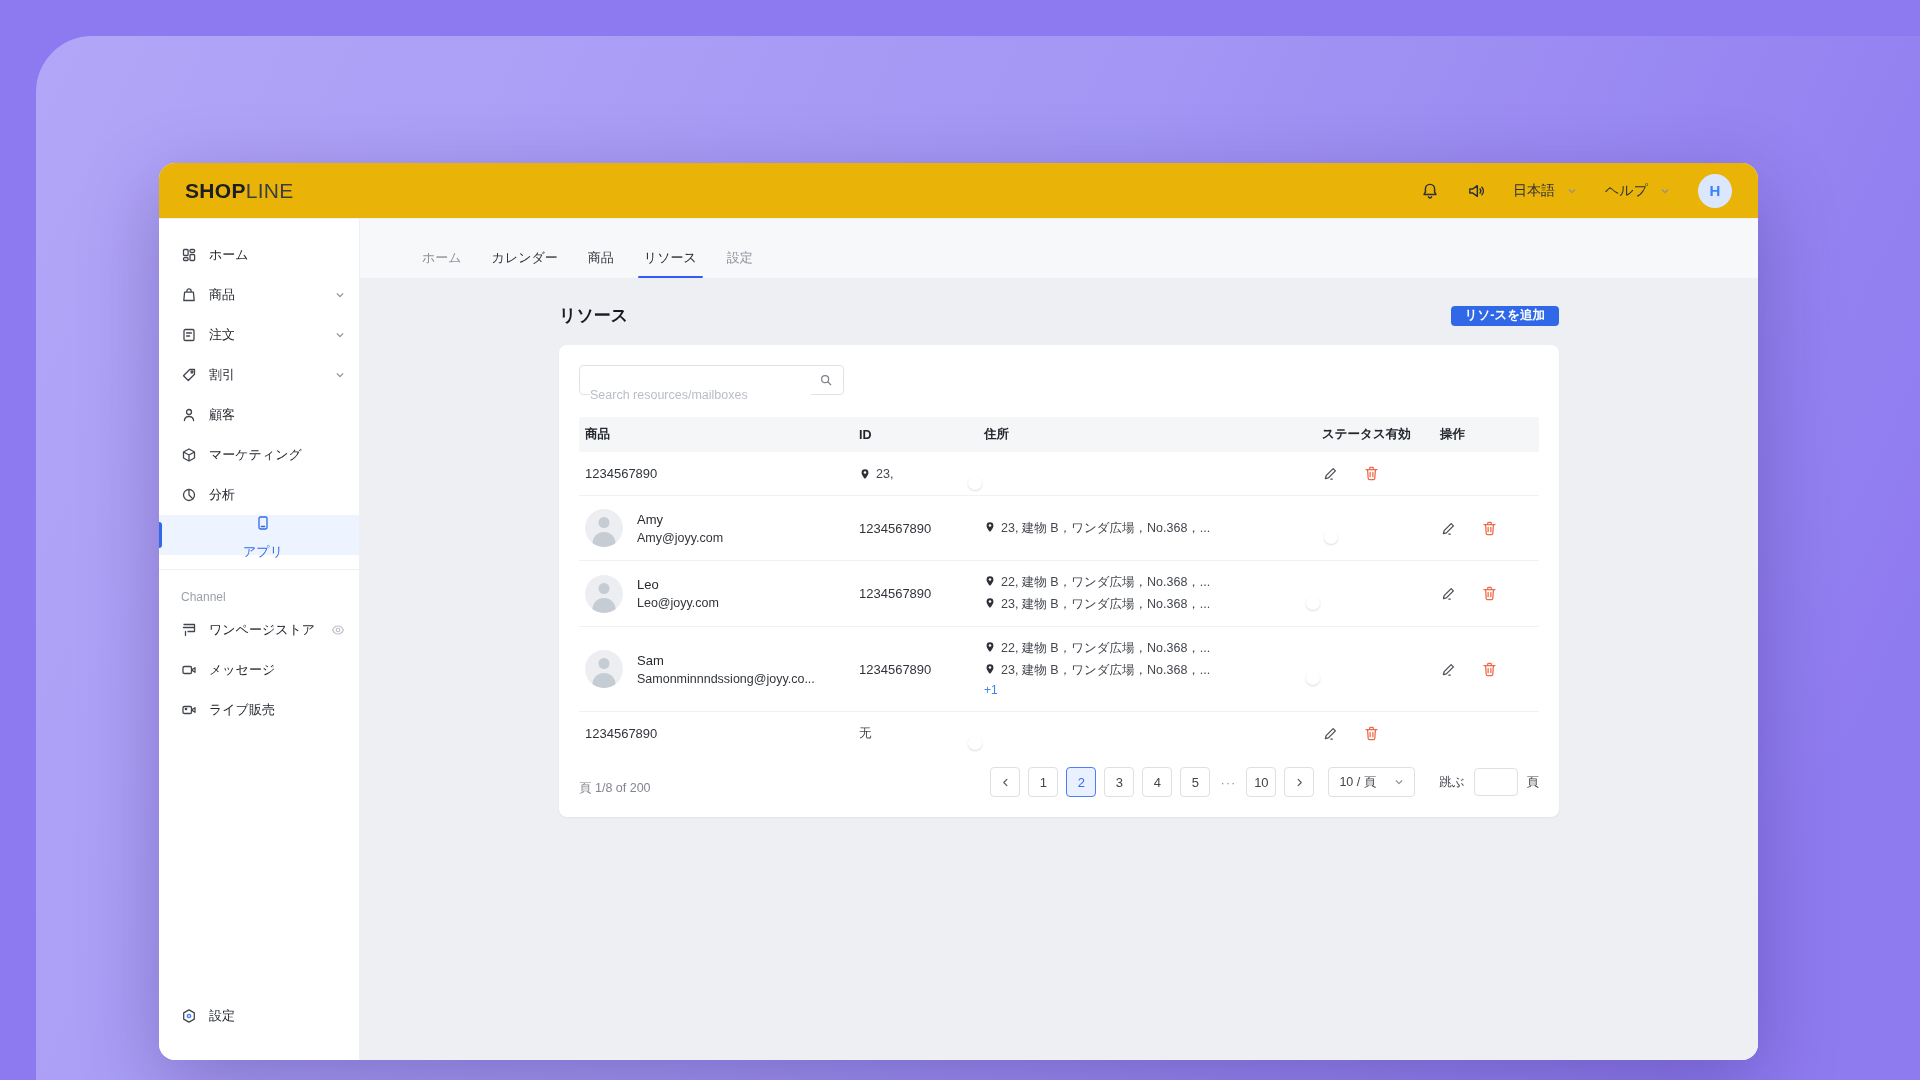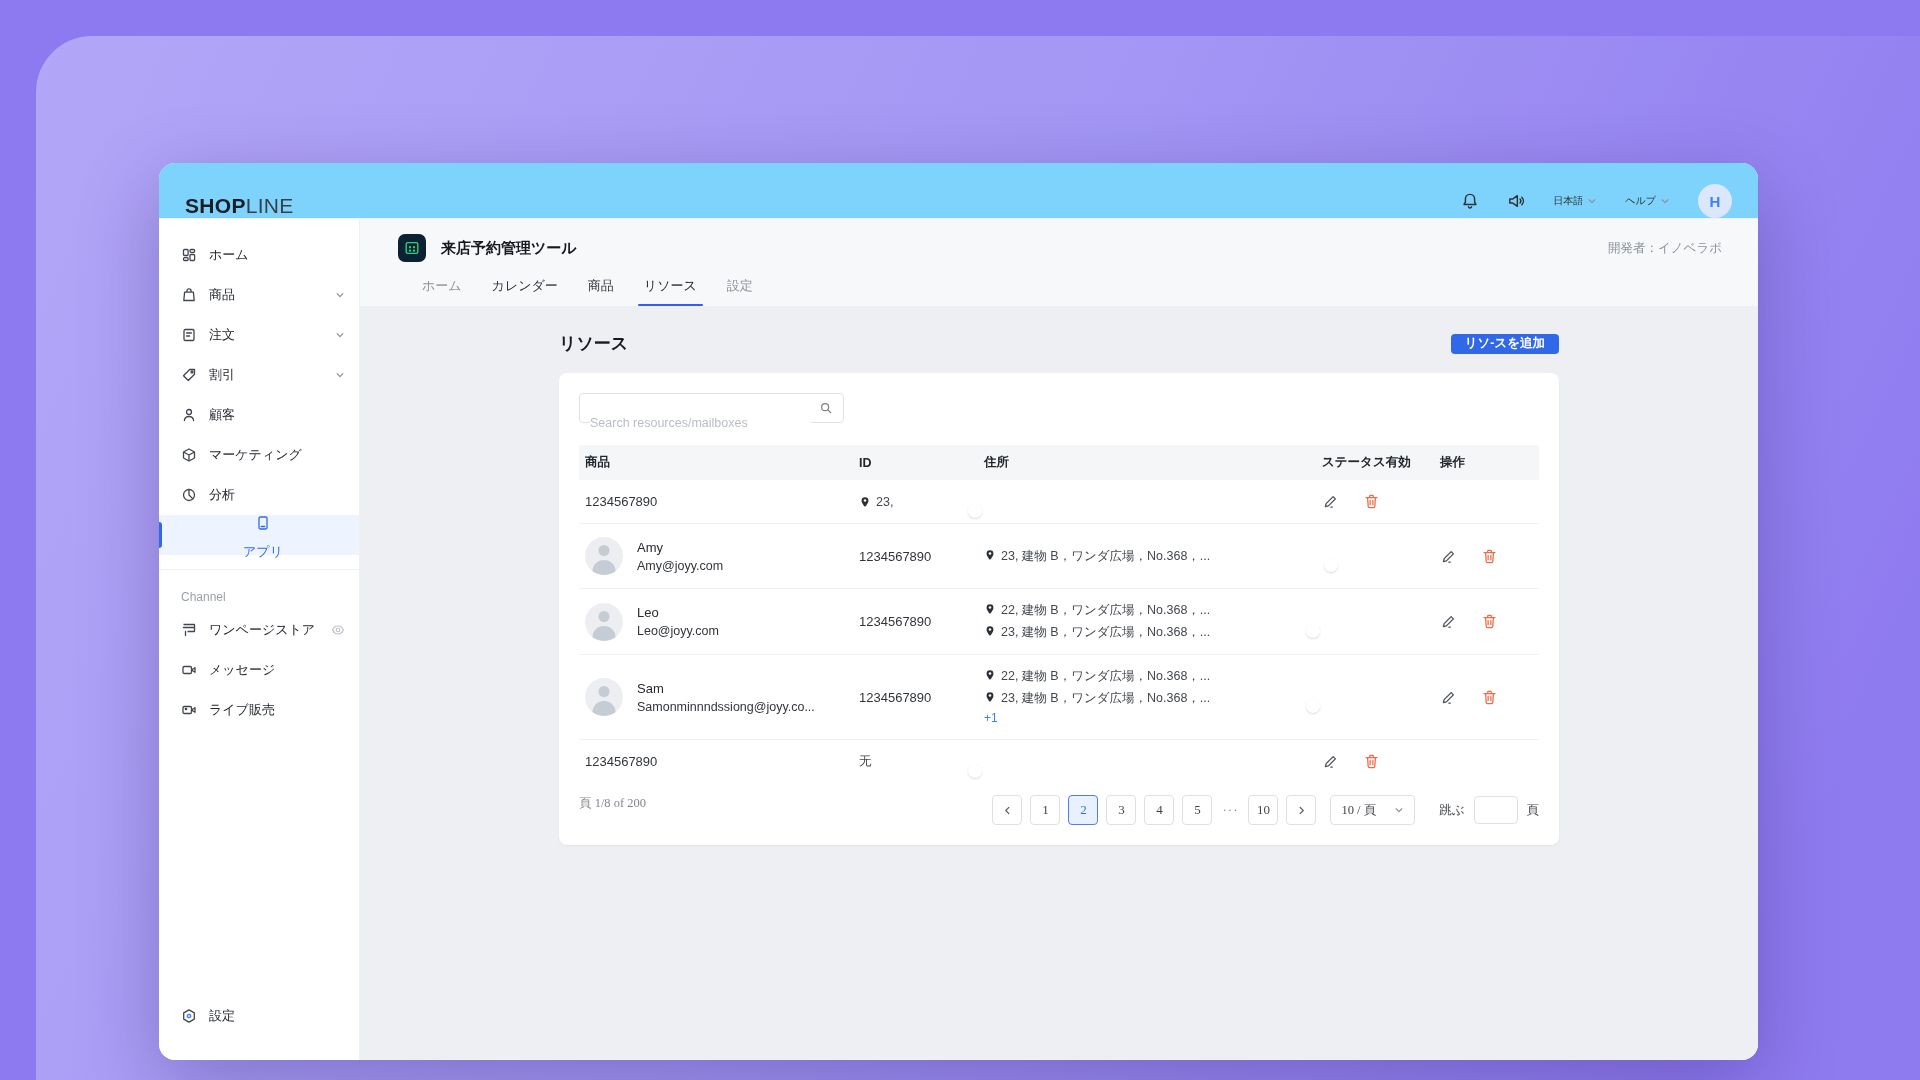--- a/index.html
+++ b/index.html
@@ -10,26 +10,26 @@
   .bg-light { position:absolute; left:36px; top:36px; right:-220px; bottom:-220px;
     border-radius:56px;
     background:linear-gradient(115deg,#b2a6f8 0%,#a umlaut;);
     background:linear-gradient(115deg,#b2a6f8 0%,#a396f4 42%,#8f7bf0 80%); }
 
   .window { position:absolute; left:159px; top:163px; width:1599px; height:897px;
     background:#fff; border-radius:16px; overflow:hidden;
     box-shadow:0 24px 80px rgba(30,15,90,.28); display:flex; flex-direction:column; }
 
   
-  .topbar { flex:0 0 55px; display:flex; align-items:flex-end; padding:0 26px; background:#7dd3fc; }
+  .topbar { flex:0 0 55px; display:flex; align-items:center; padding:0 26px; background:#eab308; }
   .logo { font-size:21px; color:#1b1e24; letter-spacing:.3px; display:flex; align-items:baseline; }
   .logo .b { font-weight:800; } .logo .l { font-weight:300; color:#3a3e45; }
   .topbar-right { margin-left:auto; display:flex; align-items:center; gap:28px; }
   .tb-icon { color:#2c3037; display:flex; cursor:pointer; }
-  .tb-menu { display:flex; align-items:center; gap:4px; font-size:10px; color:#2c3037; cursor:pointer; }
+  .tb-menu { display:flex; align-items:center; gap:12px; font-size:14px; color:#2c3037; cursor:pointer; }
   .chev { color:#8b9097; display:flex; }
   .avatar-top { width:34px; height:34px; border-radius:50%; background:#dbe7fd; color:#3c82f6;
     font-weight:700; font-size:15px; display:flex; align-items:center; justify-content:center; cursor:pointer; }
 
   
   .frame { flex:1; display:flex; min-height:0; border-top:1px solid #eef0f3; }
 
   
   .sidebar { flex:0 0 201px; border-right:1px solid #eef0f3; display:flex; flex-direction:column;
     padding-top:16px; background:#fff; }
@@ -102,21 +102,21 @@
   .more-link { color:#3b82f6; font-size:12px; margin-top:4px; cursor:pointer; display:inline-block; }
   .toggle { width:36px; height:18px; border-radius:9px; position:relative; cursor:pointer; }
   .toggle.on { background:#335cf4; } .toggle.off { background:#dde1e7; }
   .toggle::after { content:""; position:absolute; top:2px; width:14px; height:14px;
     border-radius:50%; background:#fff; box-shadow:0 1px 2px rgba(0,0,0,.15); }
   .toggle.on::after { right:2px; } .toggle.off::after { left:2px; }
   .actions { display:flex; align-items:center; gap:24px; }
   .act-edit { color:#4a4e55; display:flex; cursor:pointer; }
   .act-del { color:#ed6a45; display:flex; cursor:pointer; }
 
-  .pg-row { margin-top:auto; display:flex; align-items:flex-start; padding-top:12px;font-family:Liberation Serif, serif; }
+  .pg-row { margin-top:auto; display:flex; align-items:flex-end; padding-top:12px; }
   .pg-summary { font-size:12.5px; color:#81868e; }
   .pg-right { margin-left:auto; display:flex; align-items:center; gap:8px; }
   .pg-btn { min-width:30px; height:30px; border:1px solid #dde0e5; border-radius:4px; background:#fff;
     display:flex; align-items:center; justify-content:center; font-size:13px; color:#41454c;
     cursor:pointer; padding:0 4px; }
   .pg-btn.active { border-color:#4f7cf7; background:#e9f0fe; color:#3a6bf0; }
   .pg-arrow { color:#5a5e66; }
   .pg-dots { color:#8a8e95; font-size:13px; letter-spacing:1px; margin:0 2px; }
   .pg-size { height:30px; border:1px solid #dde0e5; border-radius:4px; background:#fff;
     padding:0 10px; display:flex; align-items:center; gap:18px; font-size:12.5px; color:#41454c;
@@ -311,33 +311,20 @@
             </svg>
           </span>
           <span>設定</span>
         </div>
       </div>
     </div>
 
     <div class="main">
 
       <div class="app-header">
-        <div class="app-header-top">
-          <span class="app-icon">
-            <svg width="18" height="18" viewBox="0 0 18 18" fill="none">
-              <rect x="3.2" y="3.6" width="11.6" height="10.8" rx="1.6" stroke="#27d17f" stroke-width="1.4"></rect>
-              <rect x="6" y="7.2" width="2" height="2" fill="#27d17f"></rect>
-              <rect x="10" y="7.2" width="2" height="2" fill="#27d17f"></rect>
-              <rect x="6" y="10.6" width="2" height="2" fill="#27d17f"></rect>
-              <rect x="10" y="10.6" width="2" height="2" fill="#27d17f"></rect>
-            </svg>
-          </span>
-          <span class="app-title">来店予約管理ツール</span>
-          <span class="app-dev">開発者：イノベラボ</span>
-        </div>
         <div class="tabs">
           <span class="tab muted">ホーム</span>
           <span class="tab">カレンダー</span>
           <span class="tab">商品</span>
           <span class="tab active">リソース</span>
           <span class="tab muted">設定</span>
         </div>
       </div>
 
       <div class="content">

